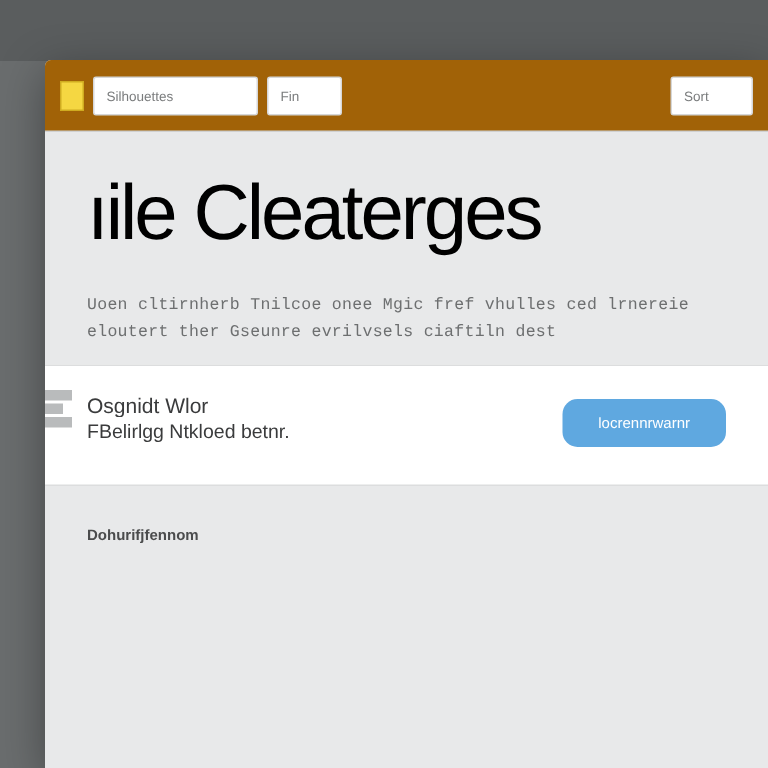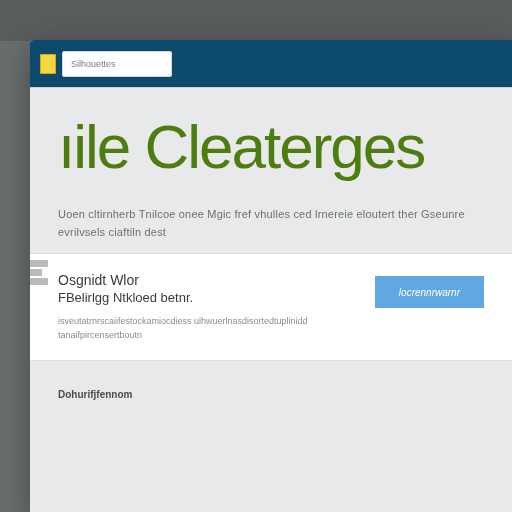--- a/index.html
+++ b/index.html
@@ -17,21 +17,21 @@
     left: 30px;
     right: 0;
     bottom: 0;
     background: #e8e9ea;
     border-radius: 4px 0 0 0;
     box-shadow: 0 8px 30px rgba(0,0,0,0.35);
     overflow: hidden;
   }
   .toolbar {
     height: 48px;
-    background: #0c4a6e;
+    background: #a16207;
     border-bottom: 1px solid #d0d1d2;
     display: flex;
     align-items: center;
     padding: 8px 10px;
     gap: 6px;
   }
   .badge {
     width: 16px;
     height: 20px;
     background: #f5d742;
@@ -50,36 +50,37 @@
   }
   .tool-input.main { flex: 0 0 110px; }
   .tool-input.small { flex: 0 0 50px; }
   .tool-spacer { flex: 1; }
   .content {
     padding: 24px 28px 0 28px;
     height: calc(100% - 48px);
     position: relative;
   }
   .hero {
-    font-size: 62px;
+    font-size: 52px;
     font-weight: 300;
     letter-spacing: -2px;
-    color: #4d7c0f;
+    color: #000000;
     line-height: 1;
     margin-top: 4px;
     margin-bottom: 28px;
     white-space: nowrap;
   }
   .para {
     font-size: 11px;
     line-height: 1.6;
     color: #6d6f70;
     margin-bottom: 12px;
     filter: blur(0.3px);
     letter-spacing: 0.2px;
+    font-family: Liberation Mono, monospace;
   }
   .left-stamp {
     position: absolute;
     left: -10px;
     top: 172px;
     width: 32px;
   }
   .stamp-line {
     height: 7px;
     background: #b9bbbc;
@@ -121,64 +122,64 @@
     line-height: 1.5;
     filter: blur(0.3px);
   }
   .cta {
     background: #5fa8e0;
     color: #fff;
     border: none;
     height: 32px;
     padding: 0 24px;
     font-size: 10px;
-    border-radius: 0;
+    border-radius: 10px;
     margin-top: 4px;
     filter: blur(0.3px);
     flex: 0 0 auto;
     display: flex;
     align-items: center;
-    font-style: italic;
   }
   .footer-link {
     font-size: 10px;
     color: #4b4c4d;
     font-weight: 600;
     margin-top: 28px;
     filter: blur(0.3px);
   }
 </style>
 </head>
 <body>
 
 <div class="window">
 
   <div class="toolbar">
     <div class="badge"></div>
     <div class="tool-input main">Silhouettes</div>
+    <div class="tool-input small">Fin</div>
     <div class="tool-spacer"></div>
+    <div class="tool-input" style="flex:0 0 55px">Sort</div>
   </div>
 
   <div class="content">
 
     <div class="left-stamp">
       <div class="stamp-line w1"></div>
       <div class="stamp-line w2"></div>
       <div class="stamp-line w1"></div>
     </div>
 
     <h1 class="hero">ıile Cleaterges</h1>
 
     <p class="para">Uoen cltirnherb Tnilcoe onee Mgic fref vhulles ced lrnereie eloutert ther Gseunre evrilvsels ciaftiln dest</p>
 
     <div class="card-row">
       <div class="card-left">
         <div class="card-title">Osgnidt Wlor</div>
         <div class="card-sub">FBelirlgg Ntkloed betnr.</div>
-        <div class="card-desc">isveutatrnrscaiifestockamiocdiess uihwuerlnasdisortedtuplinidd tanaifpircensertboutn</div>
       </div>
       <div class="cta">locrennrwarnr</div>
     </div>
 
     <div class="footer-link">Dohurifjfennom</div>
 
   </div>
 </div>
 
 </body></html>

